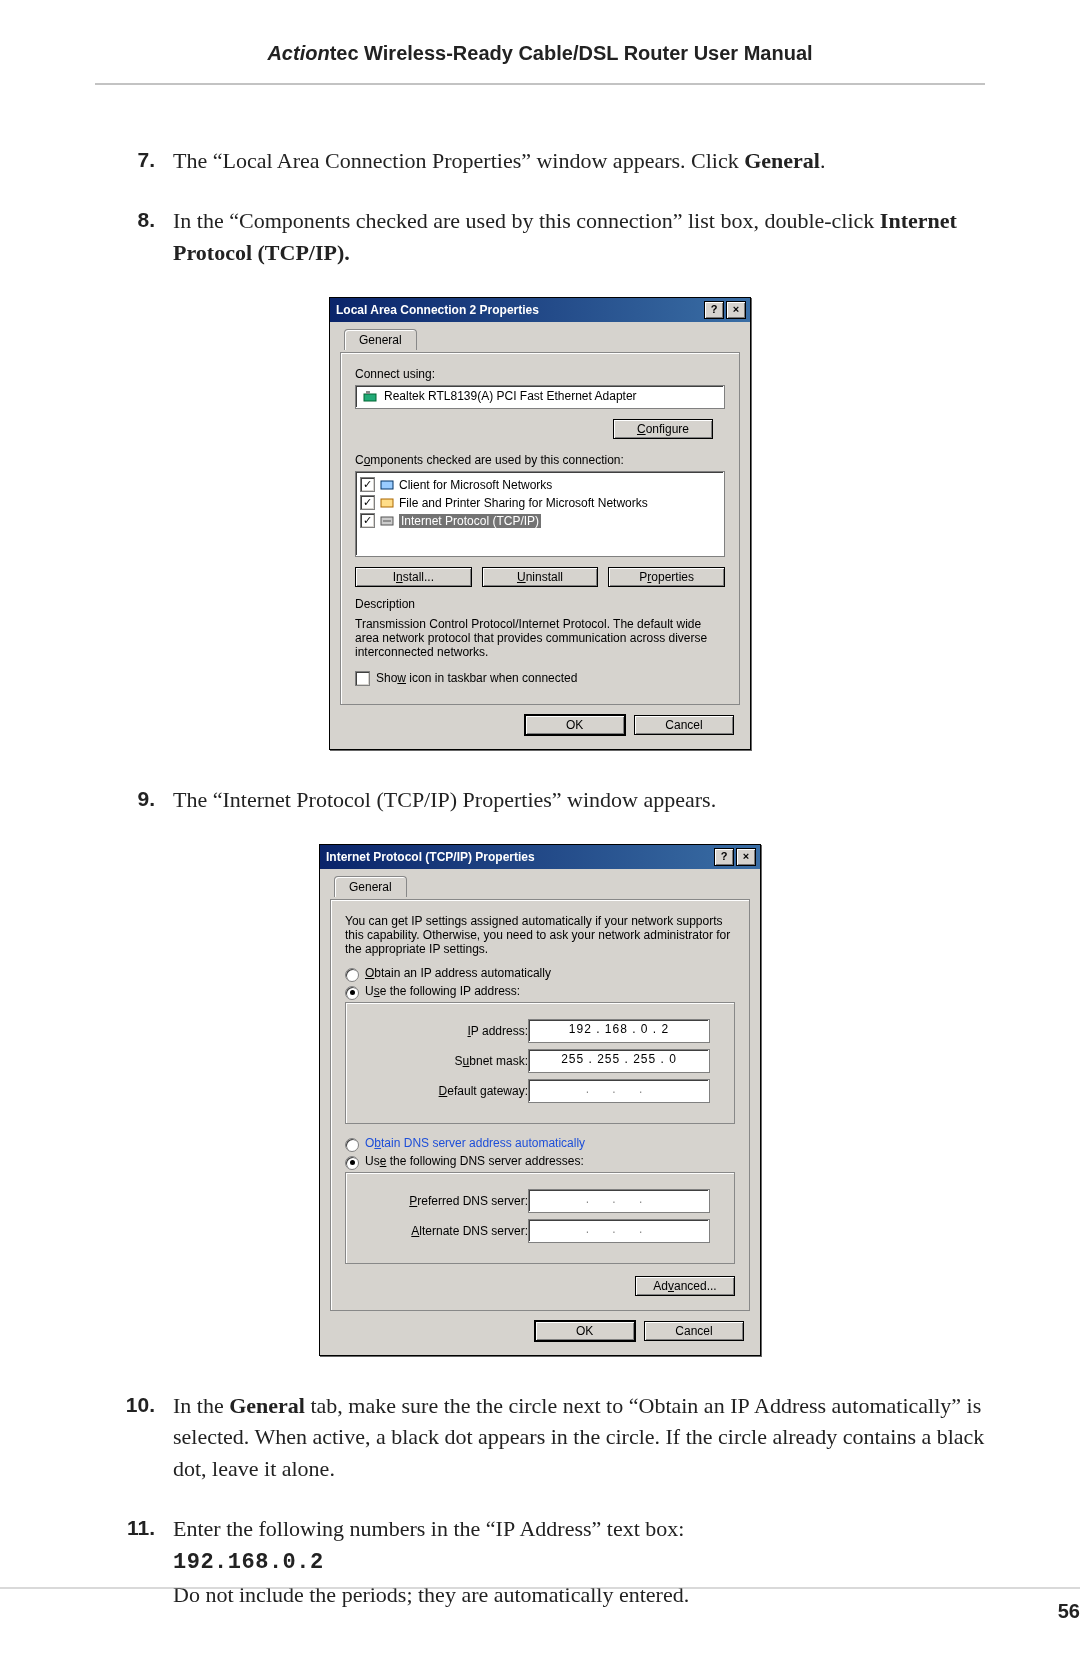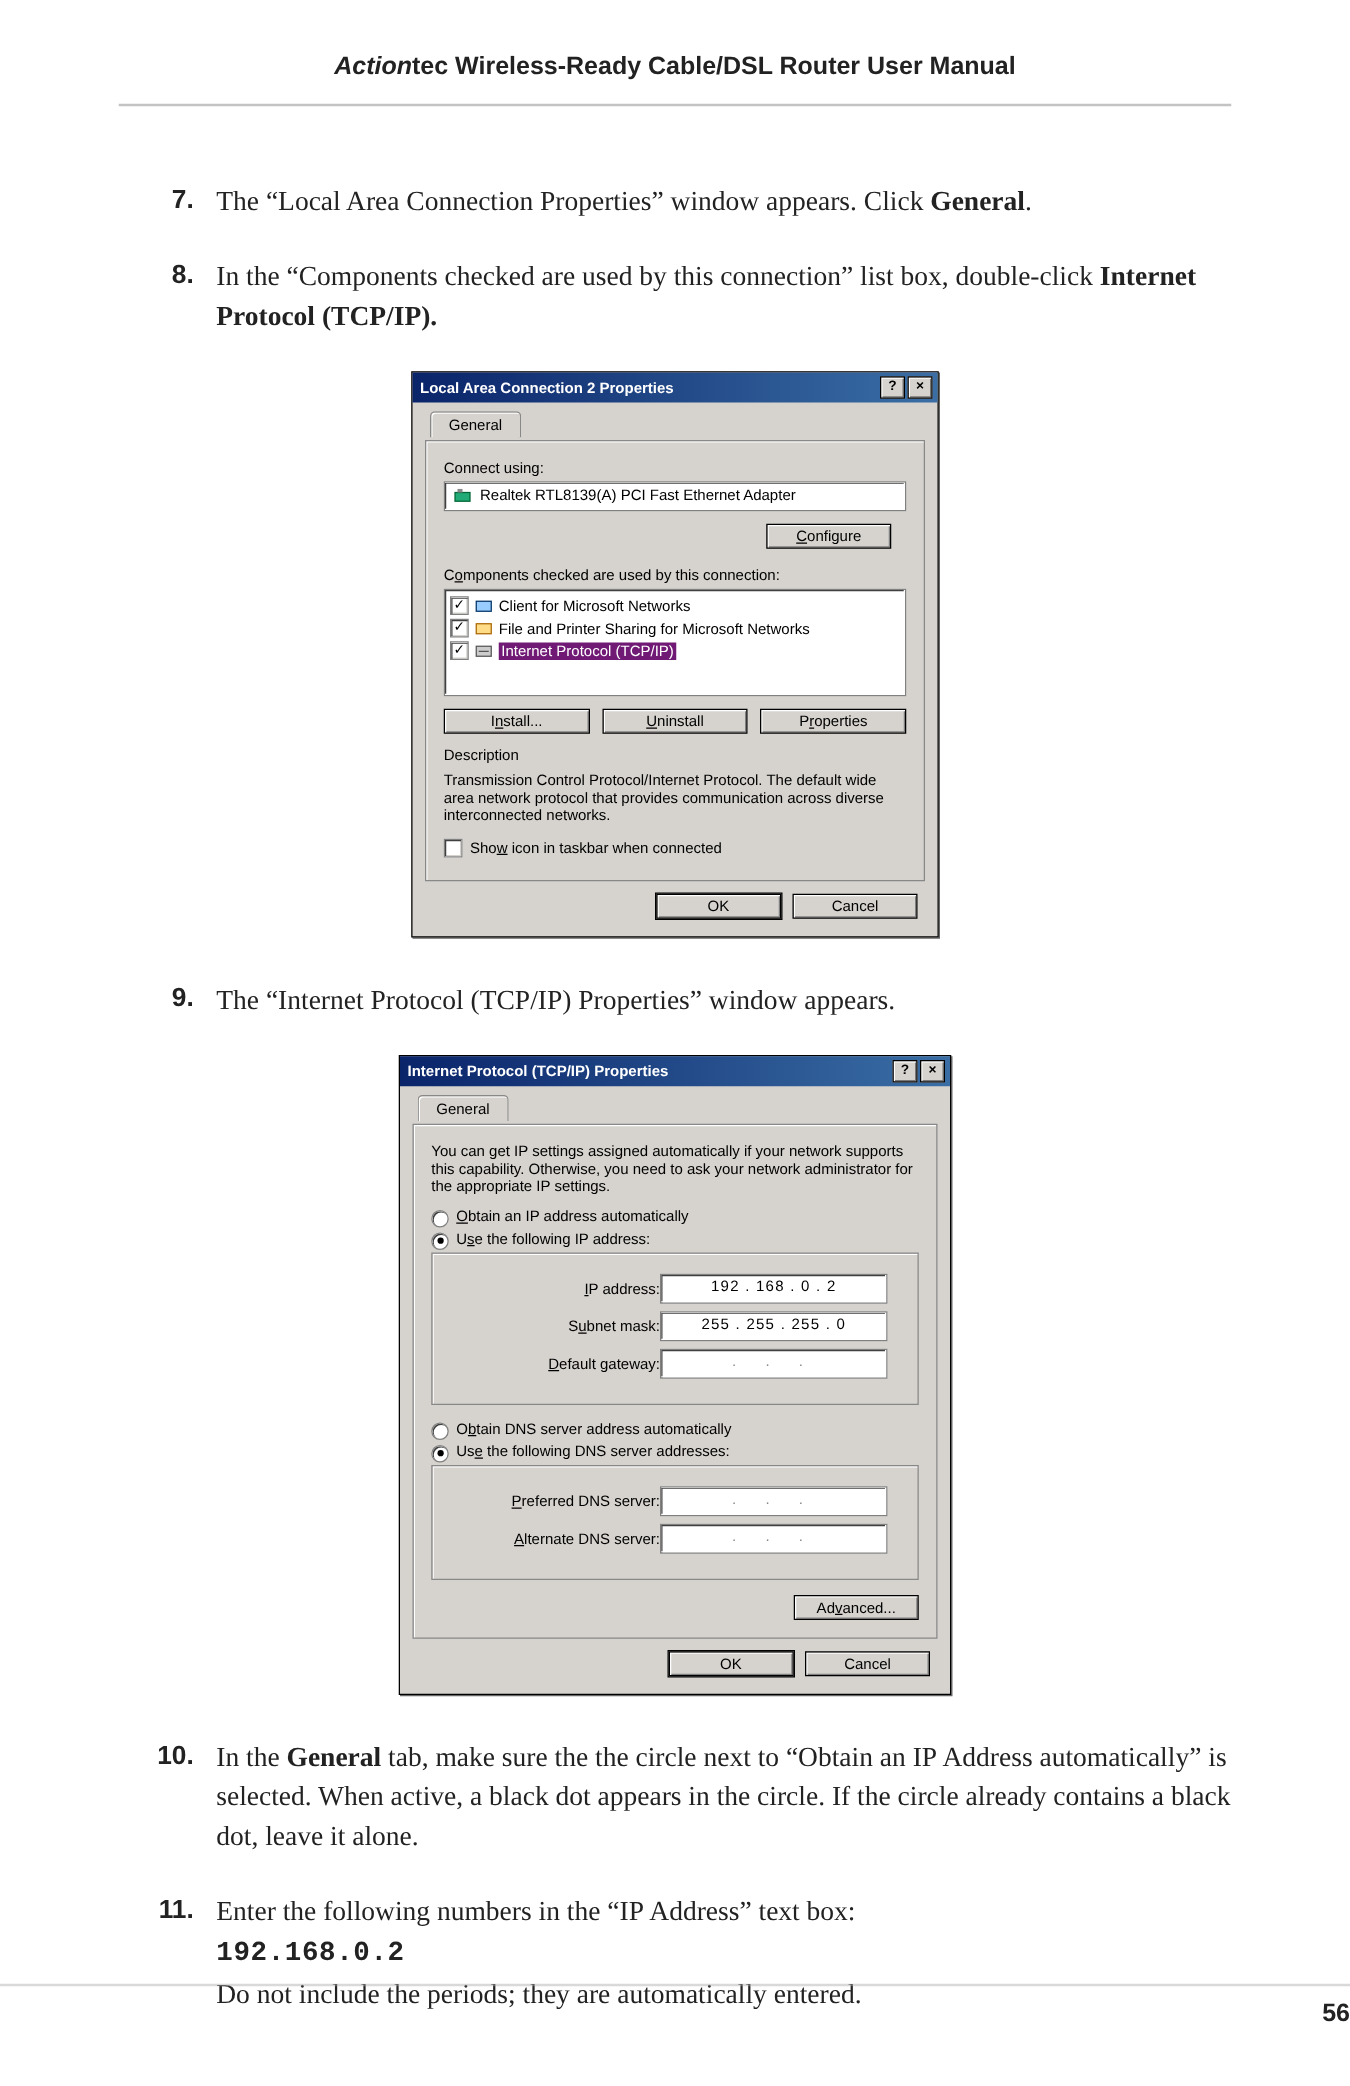--- a/index.html
+++ b/index.html
@@ -137,21 +137,21 @@
   .btn.def { box-shadow: 0 0 0 1px #000, inset 1px 1px 0 #fff, inset -1px -1px 0 #808080; }
   .row { display:flex; align-items:flex-start; gap:6px; }
   .listbox {
     background:#fff;
     border:1px solid #808080;
     box-shadow: inset -1px -1px 0 #fff, inset 1px 1px 0 #404040;
     padding:4px;
     height: 76px;
   }
   .lb-row { display:flex; align-items:center; gap:4px; font-size:12px; padding:1px 0; }
-  .lb-row.sel span.txt { background:#701a75; color:#fff; padding:0 2px; }
+  .lb-row.sel span.txt { background:#737373; color:#fff; padding:0 2px; }
   .chk {
     width:13px;height:13px;background:#fff;border:1px solid #808080;
     box-shadow: inset 1px 1px 0 #404040, inset -1px -1px 0 #d6d3ce;
     display:inline-flex;align-items:center;justify-content:center;font-size:11px;line-height:1;
   }
   .ico {
     width:16px;height:16px;display:inline-flex;align-items:center;justify-content:center;font-size:12px;
   }
   .sec-label { font-size:12px; margin-bottom:4px; }
   .btn-row { display:flex; gap:10px; margin-top:10px; }
@@ -178,21 +178,21 @@
     position:relative;
   }
   .radio {
     width:12px;height:12px;border:1px solid #808080;border-radius:50%;background:#fff;
     box-shadow: inset 1px 1px 0 #404040;
     display:inline-flex;align-items:center;justify-content:center;
     position:relative; top:2px;
   }
   .radio.sel::after{content:"";width:5px;height:5px;border-radius:50%;background:#000;}
   .opt { font-size:12px; margin: 4px 0; display:flex; gap:6px; align-items:flex-start; }
-  .opt.disabled { color:#000000; }
+  .opt.disabled { color:#1d4ed8; }
   .ipboxrow { display:flex; align-items:center; margin:6px 0; }
   .ipboxrow .lbl { width:170px; font-size:12px;text-align:right; }
   .ipinput {
     flex:0 0 180px;
     background:#fff;
     border:1px solid #808080;
     box-shadow: inset -1px -1px 0 #fff, inset 1px 1px 0 #404040;
     height:20px;
     font-family: Tahoma, Arial, sans-serif;
     font-size:12px;

